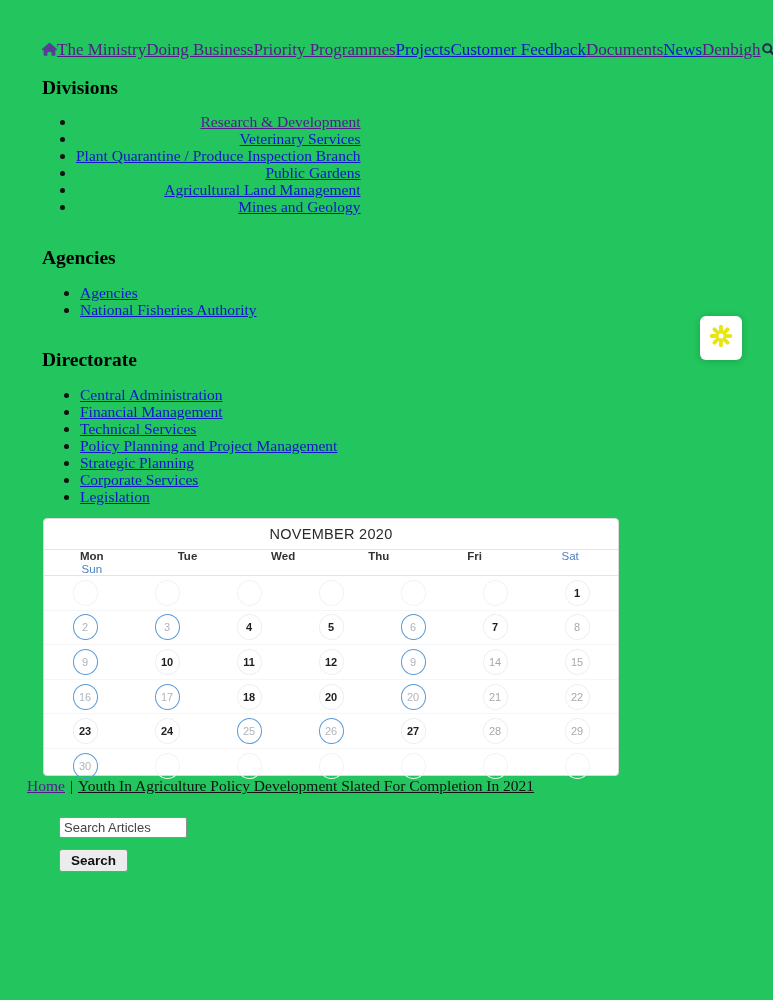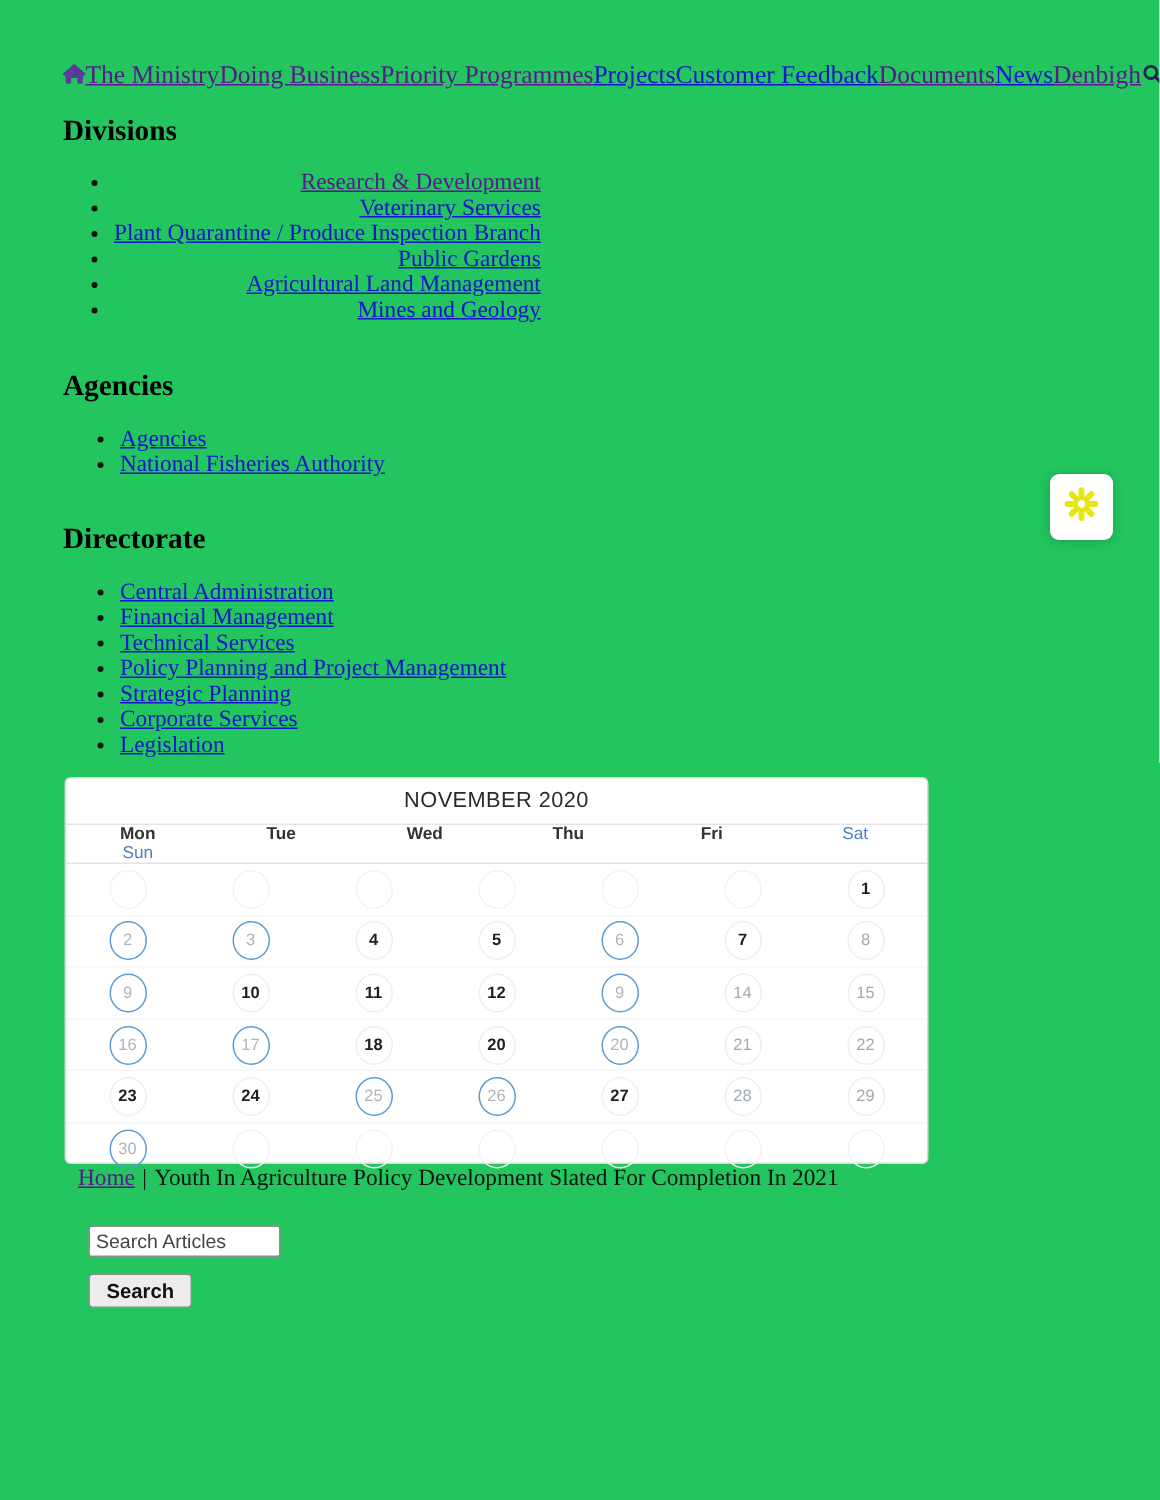--- a/index.html
+++ b/index.html
@@ -31,21 +31,21 @@
   .week + .week{border-top:1px solid #f6f6f6;}
   .cell{display:flex;align-items:center;justify-content:center;}
   .circle{display:flex;align-items:center;justify-content:center;width:25px;height:26px;border-radius:50%;
           font-size:11px;border:1px solid #efefef;color:#333;box-sizing:border-box;}
   .circle.empty{border-color:#f3f3f3;}
   .circle.ring{border:1.5px solid var(--cal_accent);color:#b0b4ba;}
   .circle.strong{color:var(--cal_strong);font-weight:700;}
   .circle.muted{color:var(--cal_muted);}
 
   
-  #breadcrumb{top:777px;left:52px;font-size:15.5px;color:#111;}
+  #breadcrumb{top:777px;left:27px;font-size:15.5px;color:#111;text-decoration:underline;}
   #breadcrumb .sep{margin:0 5px;color:#111;}
 
   
   #search-input{top:817px;left:59px;width:128px;height:21px;border:1px solid #8f8f8f;border-radius:2px;
                 font-family:"Liberation Sans",sans-serif;font-size:13px;padding:0 4px;box-sizing:border-box;color:#333;}
   #search-input::placeholder{color:#444;opacity:1;}
   #search-btn{top:849px;left:59px;height:23px;padding:0 11px;background:#ececec;border:1px solid #8f8f8f;
               border-radius:3px;font-family:"Liberation Sans",sans-serif;font-size:13.5px;color:#111;cursor:pointer;font-weight:bold;}
 
   

